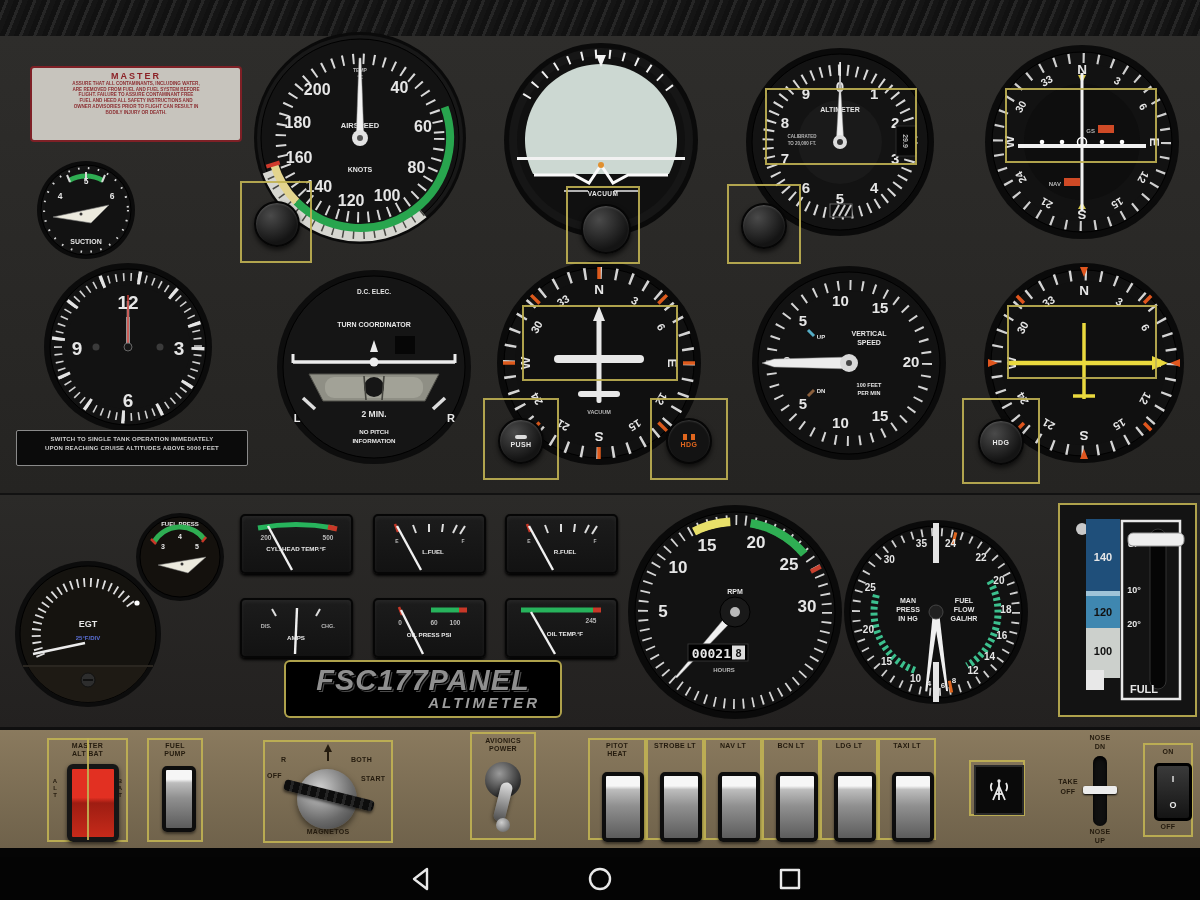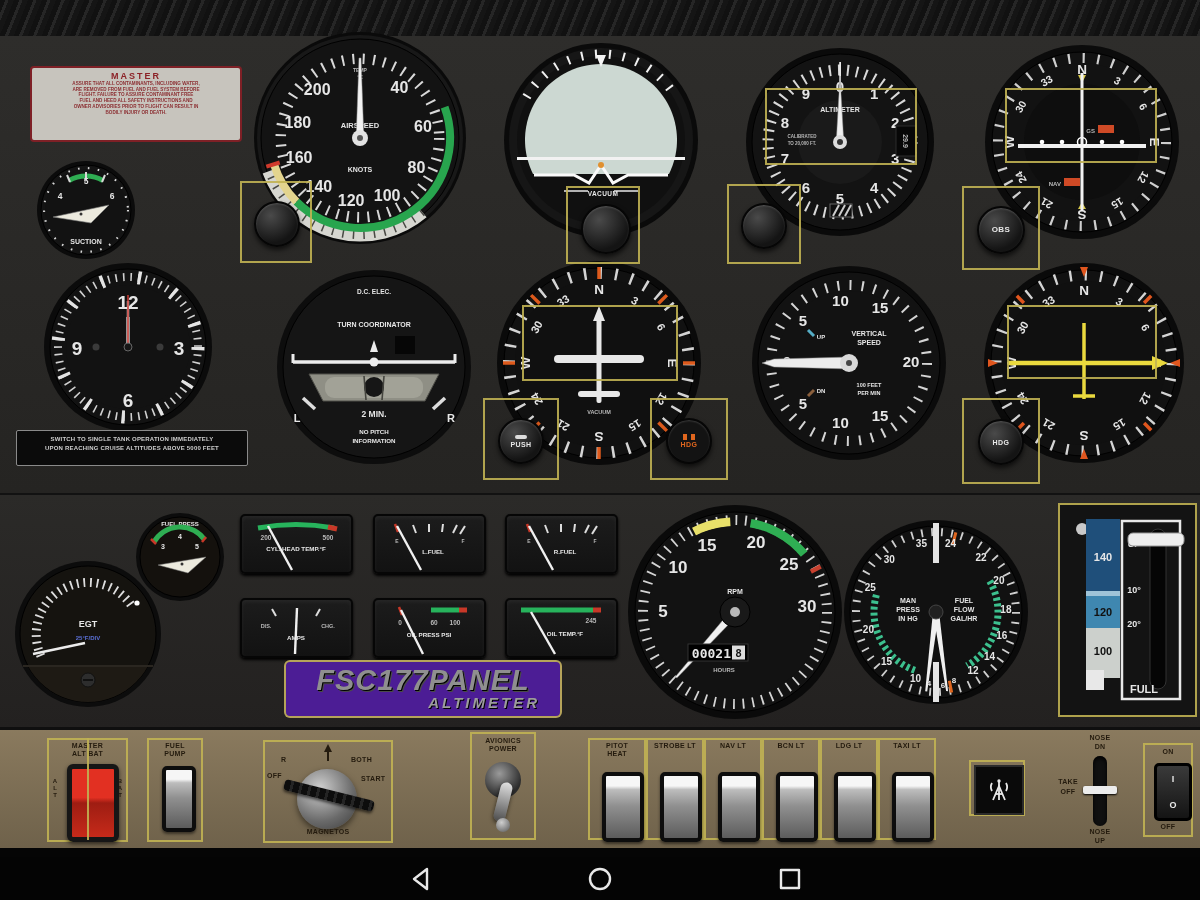--- a/index.html
+++ b/index.html
@@ -30,21 +30,21 @@
   .placard-warning{left:30px;top:66px;width:212px;height:76px;background:#c7c4bd;border:2px solid #7e2026;
     border-radius:4px;box-sizing:border-box;padding:3px 4px;text-align:center;}
   .pw-title{color:#8c2227;font-weight:bold;font-size:9px;letter-spacing:2px;}
   .pw-line{color:#8c2f33;font-size:4.6px;line-height:1.25;font-weight:bold;}
   .placard-caution{left:16px;top:430px;width:232px;height:36px;background:#0b0b0b;border:1px solid #8a8a8a;
     border-radius:2px;box-sizing:border-box;padding:4px 2px;text-align:center;}
   .pc-line{color:#cfcfcf;font-size:6px;line-height:1.5;font-weight:bold;letter-spacing:.2px;}
   .cg{position:absolute;width:113px;height:60px;background:linear-gradient(#1c1c1c,#121212);
     border:2px solid #060606;border-radius:5px;box-sizing:border-box;
     box-shadow:inset 0 2px 4px rgba(255,255,255,.05),0 2px 3px #000;}
-  .logo-box{left:284px;top:660px;width:278px;height:58px;background:#4c1d95;border:2px solid rgba(193,178,83,.9);
+  .logo-box{left:284px;top:660px;width:278px;height:58px;background:#000000;border:2px solid rgba(193,178,83,.9);
     border-radius:6px;box-sizing:border-box;display:flex;flex-direction:column;justify-content:center;}
   .logo-title{font-size:29px;font-weight:bold;font-style:italic;color:#8f8f8f;letter-spacing:1px;
     text-align:center;line-height:1;text-shadow:1px 1px 0 #000,2px 2px 0 #4a4a4a;}
   .logo-sub{font-size:15px;font-weight:bold;font-style:italic;color:#9c9c9c;letter-spacing:3px;
     text-align:right;padding-right:20px;line-height:1.1;text-shadow:1px 1px 0 #000;}
   .swlab{color:#241b0e;font-weight:bold;font-size:7px;letter-spacing:.3px;text-align:center;line-height:1.2;}
   .rocker{background:linear-gradient(#f6f6f6 0 16%,#bdbdbd 22%,#909090 48%,#5c5c5c 100%);
     border:4px solid #0d0d0d;border-radius:5px;box-shadow:0 2px 3px rgba(0,0,0,.5);}
   .vtext{writing-mode:vertical-lr;text-orientation:upright;letter-spacing:1px;color:#241b0e;
     font-size:6px;font-weight:bold;line-height:1;}
@@ -356,25 +356,20 @@
 
   <div class="abs ybox" style="left:240px;top:181px;width:72px;height:82px">
     <div class="abs knob-round" style="left:12px;top:18px;width:42px;height:42px"></div>
   </div>
   <div class="abs ybox" style="left:566px;top:186px;width:74px;height:78px">
     <div class="btnlab" style="margin-top:3px;font-size:6.5px">VACUUM</div>
     <div class="abs knob-round" style="left:13px;top:16px;width:46px;height:46px"></div>
   </div>
   <div class="abs ybox" style="left:727px;top:184px;width:74px;height:80px">
     <div class="abs knob-round" style="left:12px;top:17px;width:42px;height:42px"></div>
-  </div>
-  <div class="abs ybox" style="left:962px;top:186px;width:78px;height:84px">
-    <div class="abs knob-round" style="left:13px;top:18px;width:44px;height:44px">
-      <span class="btnlab">OBS</span>
-    </div>
   </div>
   <div class="abs ybox" style="left:765px;top:88px;width:152px;height:77px"></div>
   <div class="abs ybox" style="left:1005px;top:88px;width:152px;height:75px"></div>
   <div class="abs ybox" style="left:522px;top:305px;width:156px;height:76px"></div>
   <div class="abs ybox" style="left:1007px;top:305px;width:150px;height:74px"></div>
   <div class="abs ybox" style="left:483px;top:398px;width:76px;height:82px">
     <div class="abs knob-round" style="left:13px;top:18px;width:42px;height:42px">
       <span style="width:12px;height:4px;background:#ddd;border-radius:2px;margin-bottom:2px"></span>
       <span class="btnlab" style="font-size:7px">PUSH</span>
     </div>

